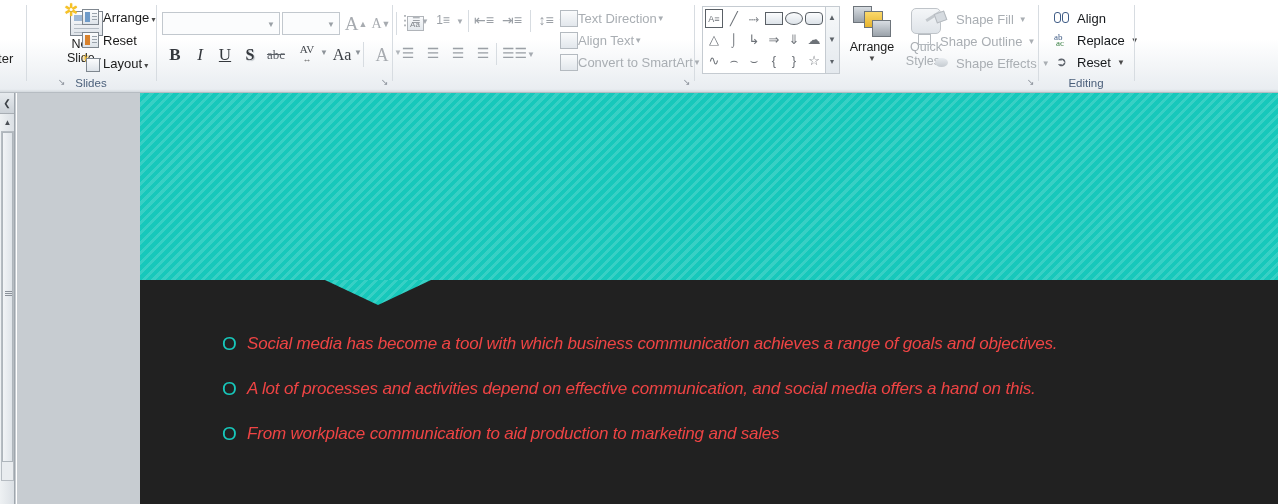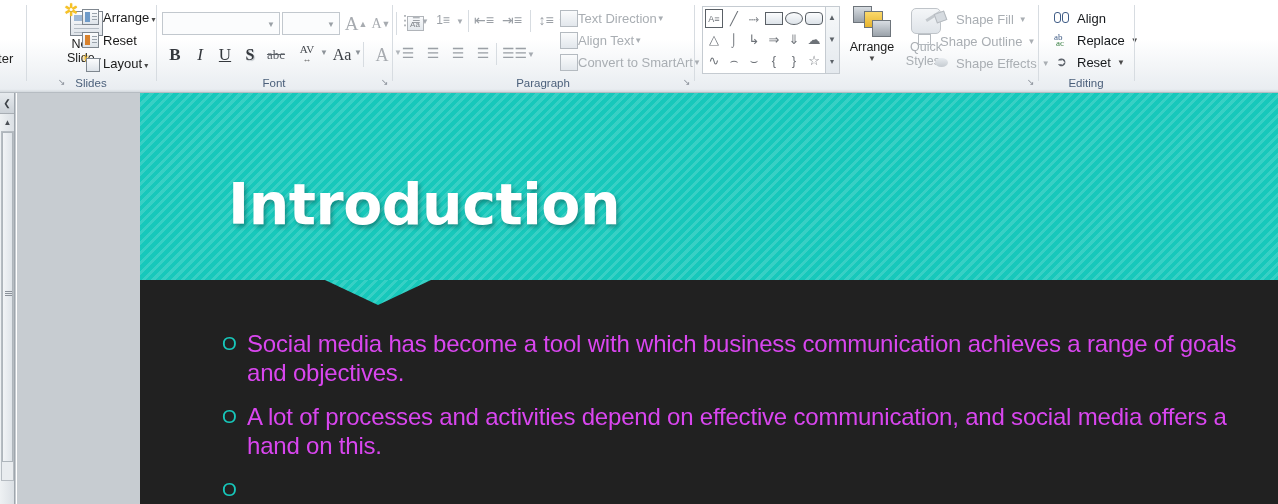--- a/index.html
+++ b/index.html
@@ -246,22 +246,22 @@
     margin-bottom: 15px;
   }
   .bullet-mark {
     flex: none; width: 25px;
     font-family: "Liberation Sans", sans-serif;
     font-size: 19px; color: #17c8bb; line-height: 30px;
     text-align: left; font-weight: 300;
   }
   .bullet-text {
     font-family: "Liberation Sans", sans-serif;
-    font-size: 24px; line-height: 29px; color: #d946ef;
-    font-weight: 300; letter-spacing: -0.2px;
+    font-size: 17px; line-height: 29px; color: #ef4444;
+    font-weight: 300; letter-spacing: -0.2px; font-style: italic;
   }
 </style>
 </head>
 <body>
 
 <div id="app">
 
   <div id="ribbon">
 
     <div id="clip-text">inter</div>
@@ -340,21 +340,20 @@
       <div class="f-btn" style="left:172px; top:43px; width:28px; height:24px; font-family:'Liberation Serif',serif; font-size:16px; color:#3b3f45;">
         <span>Aa</span>
       </div>
       <span style="position:absolute;left:198px;top:48px;font-size:8px;color:#8d9399;">▼</span>
       <div class="grp-sep" style="left:207px; top:42px; height:25px;"></div>
       <div class="f-btn dis" style="left:214px; top:43px; width:24px; height:24px; font-family:'Liberation Serif',serif; font-size:18px;">
         <span>A</span>
       </div>
       <span style="position:absolute;left:238px;top:48px;font-size:8px;color:#b1b6bb;">▼</span>
 
-      <div class="grp-label">Font</div>
       <div class="launcher" style="right:2px;"></div>
     </div>
     <div class="grp-sep" style="left:392px;"></div>
 
     <div class="grp" style="left:392px; width:302px;">
       <div class="p-ico" style="left:6px; top:11px;">⋮≡</div>
       <span style="position:absolute;left:29px;top:17px;font-size:8px;color:#a6abb1;">▼</span>
       <div class="p-ico" style="left:41px; top:11px; font-size:12px;">1≡</div>
       <span style="position:absolute;left:64px;top:17px;font-size:8px;color:#a6abb1;">▼</span>
       <div class="grp-sep" style="left:76px; top:10px; height:22px;"></div>
@@ -381,21 +380,20 @@
         <span class="gi"></span>
         <span>Align Text</span>
         <span style="font-size:8px;">▼</span>
       </div>
       <div class="p-text" style="left:168px; top:54px;">
         <span class="gi"></span>
         <span>Convert to SmartArt</span>
         <span style="font-size:8px;">▼</span>
       </div>
 
-      <div class="grp-label">Paragraph</div>
       <div class="launcher" style="right:2px;"></div>
     </div>
     <div class="grp-sep" style="left:694px;"></div>
 
     <div class="grp" style="left:694px; width:344px;">
       <div id="shape-gallery" style="left:8px;">
 
         <div class="sh" style="left:2px;  top:2px;  border:1px solid #5a6066; font-size:9px;">A≡</div>
         <div class="sh" style="left:22px; top:2px;">╱</div>
         <div class="sh" style="left:42px; top:2px;">⤑</div>
@@ -508,30 +506,30 @@
     </div>
     <div id="pane-top-edge"></div>
     <div id="pane-body"></div>
   </div>
 
   <div id="slide">
     <div id="banner"></div>
     <div id="notch"></div>
     <div id="notch-stripes"></div>
 
-    <div id="slide-title">Introduction</div>
 
     <div id="bullets">
       <div class="bullet-row">
         <span class="bullet-mark">O</span>
         <span class="bullet-text">Social media has become a tool with which business communication achieves a range of goals and objectives.</span>
       </div>
       <div class="bullet-row">
         <span class="bullet-mark">O</span>
         <span class="bullet-text">A lot of processes and activities depend on effective communication, and social media offers a hand on this.</span>
       </div>
       <div class="bullet-row">
         <span class="bullet-mark">O</span>
+        <span class="bullet-text">From workplace communication to aid production to marketing and sales</span>
       </div>
     </div>
   </div>
 
 </div>
 
 </body></html>

